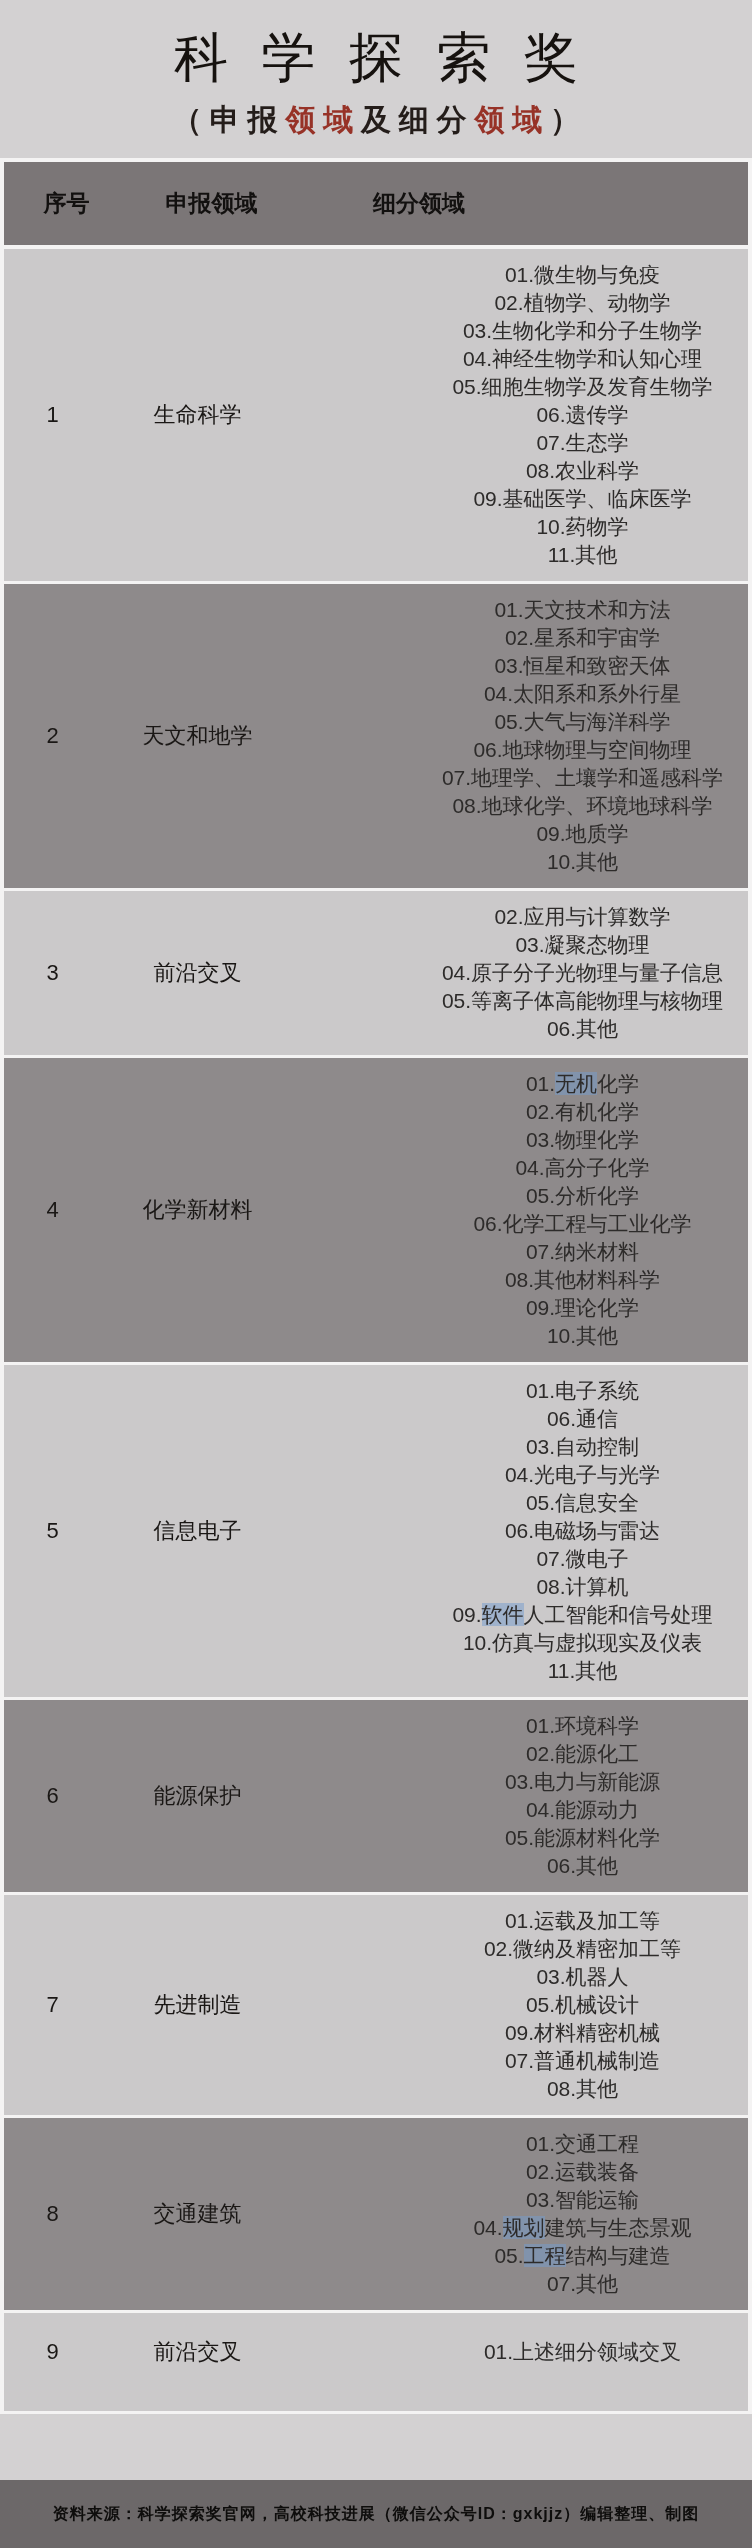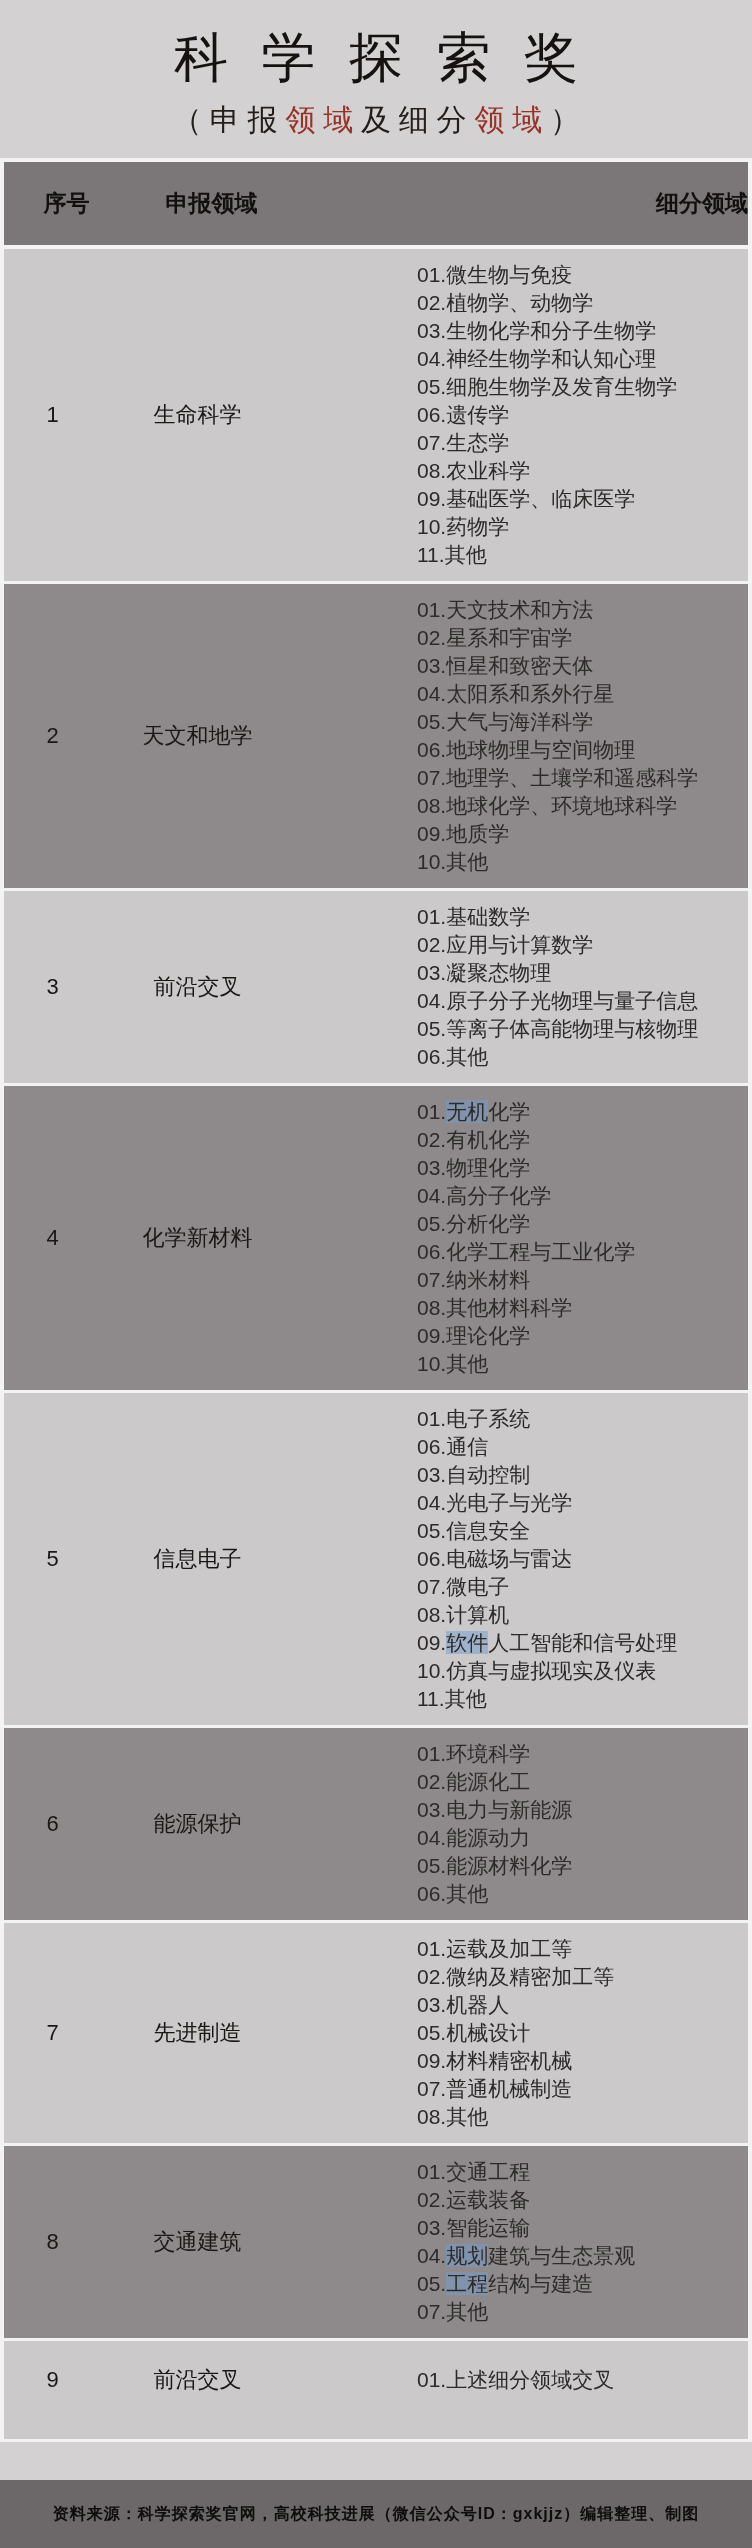--- a/index.html
+++ b/index.html
@@ -20,21 +20,21 @@
     font-size:54px;
     font-weight:normal;
     color:#16120f;
     letter-spacing:0.62em;
     text-indent:0.62em;
     line-height:62px;
   }
   .subtitle{
     margin-top:14px;
     font-size:30px;
-    font-weight:normal;
+    font-weight:bold;
     color:#241d1a;
     letter-spacing:0.26em;
     text-indent:0.26em;
     line-height:36px;
   }
   .subtitle .red{color:#973227;}
   
   .thead{
     display:grid;
     grid-template-columns:97px 193px 1fr;
@@ -43,21 +43,21 @@
     height:83px;
     border-top:4px solid #f4f3f3;
     border-bottom:4px solid #f4f3f3;
     border-left:4px solid #f4f3f3;
     border-right:4px solid #f4f3f3;
     font-weight:bold;
     font-size:23px;
     color:#12100f;
   }
   .thead .hc1,.thead .hc2{text-align:center;margin-left:28px;}
-  .thead .hc3{text-align:right;padding-left:79px;}
+  .thead .hc3{text-align:left;padding-left:79px;}
   .tbody{display:flex;flex-direction:column;flex:1;}
   .trow{
     display:grid;
     grid-template-columns:97px 193px 1fr;
     align-items:center;
     padding:12px 0;
     border-bottom:3px solid #f4f3f3;
     border-left:4px solid #f4f3f3;
     border-right:4px solid #f4f3f3;
   }
@@ -73,20 +73,21 @@
     text-align:center;
     font-size:22px;
     color:#1a1715;
     font-family:Liberation Serif, serif;
   }
   .cell-items{
     padding-left:123px;
     font-size:21px;
     line-height:28px;
     color:#2d2b2a;
+    text-align:center;
   }
   .hl{background:rgba(116,155,205,0.5);}
   
   .footer{
     margin-top:auto;
     background:#6c6869;
     height:68px;
     display:flex;
     align-items:center;
     justify-content:center;
@@ -143,21 +144,20 @@
           <div>07.地理学、土壤学和遥感科学</div>
           <div>08.地球化学、环境地球科学</div>
           <div>09.地质学</div>
           <div>10.其他</div>
         </div>
       </div>
       <div class="trow light">
         <div class="cell-no">3</div>
         <div class="cell-field">前沿交叉</div>
         <div class="cell-items">
-          <div>01.基础数学</div>
           <div>02.应用与计算数学</div>
           <div>03.凝聚态物理</div>
           <div>04.原子分子光物理与量子信息</div>
           <div>05.等离子体高能物理与核物理</div>
           <div>06.其他</div>
         </div>
       </div>
       <div class="trow dark">
         <div class="cell-no">4</div>
         <div class="cell-field">化学新材料</div>

